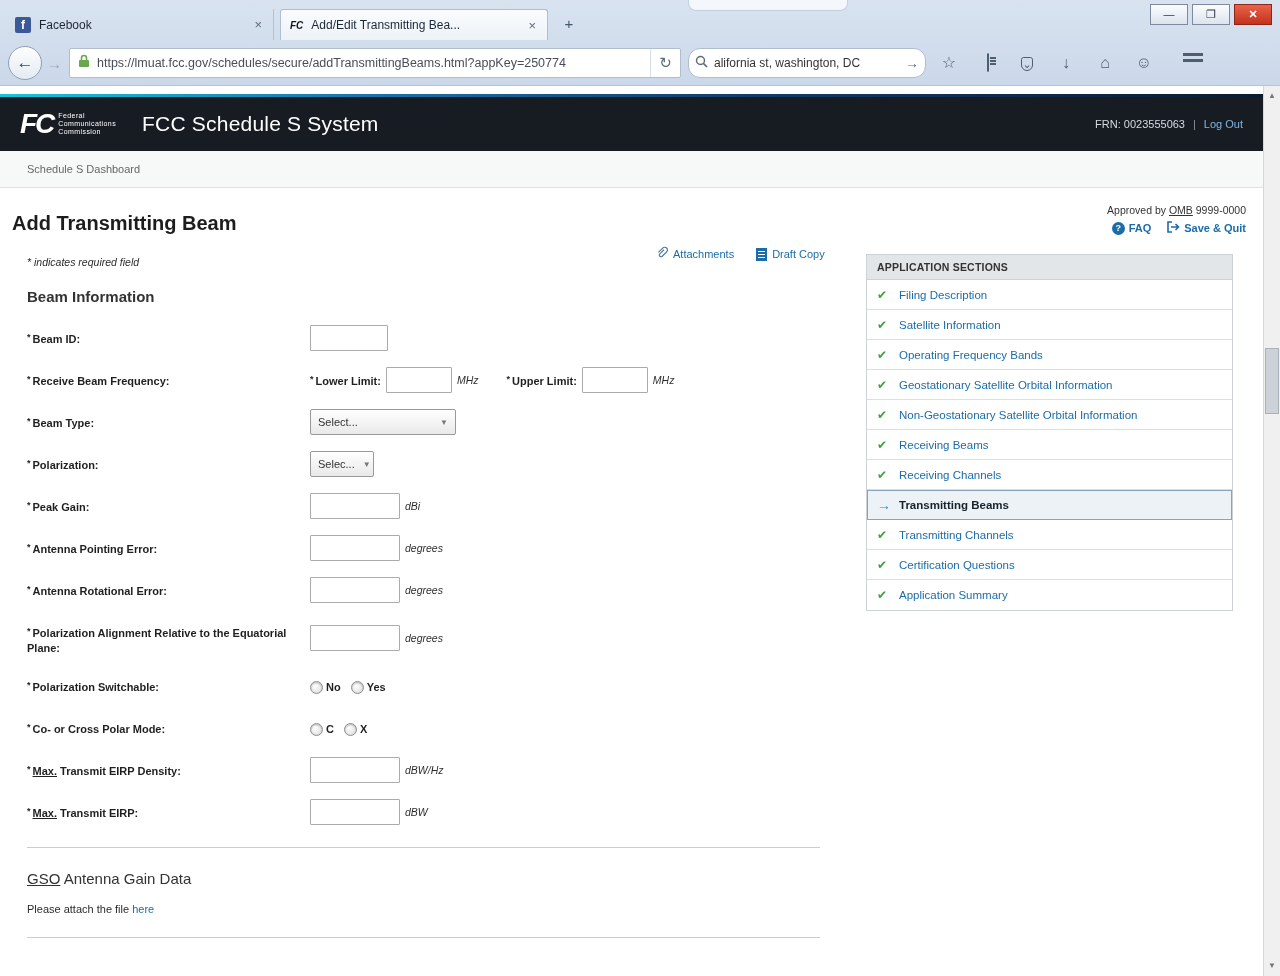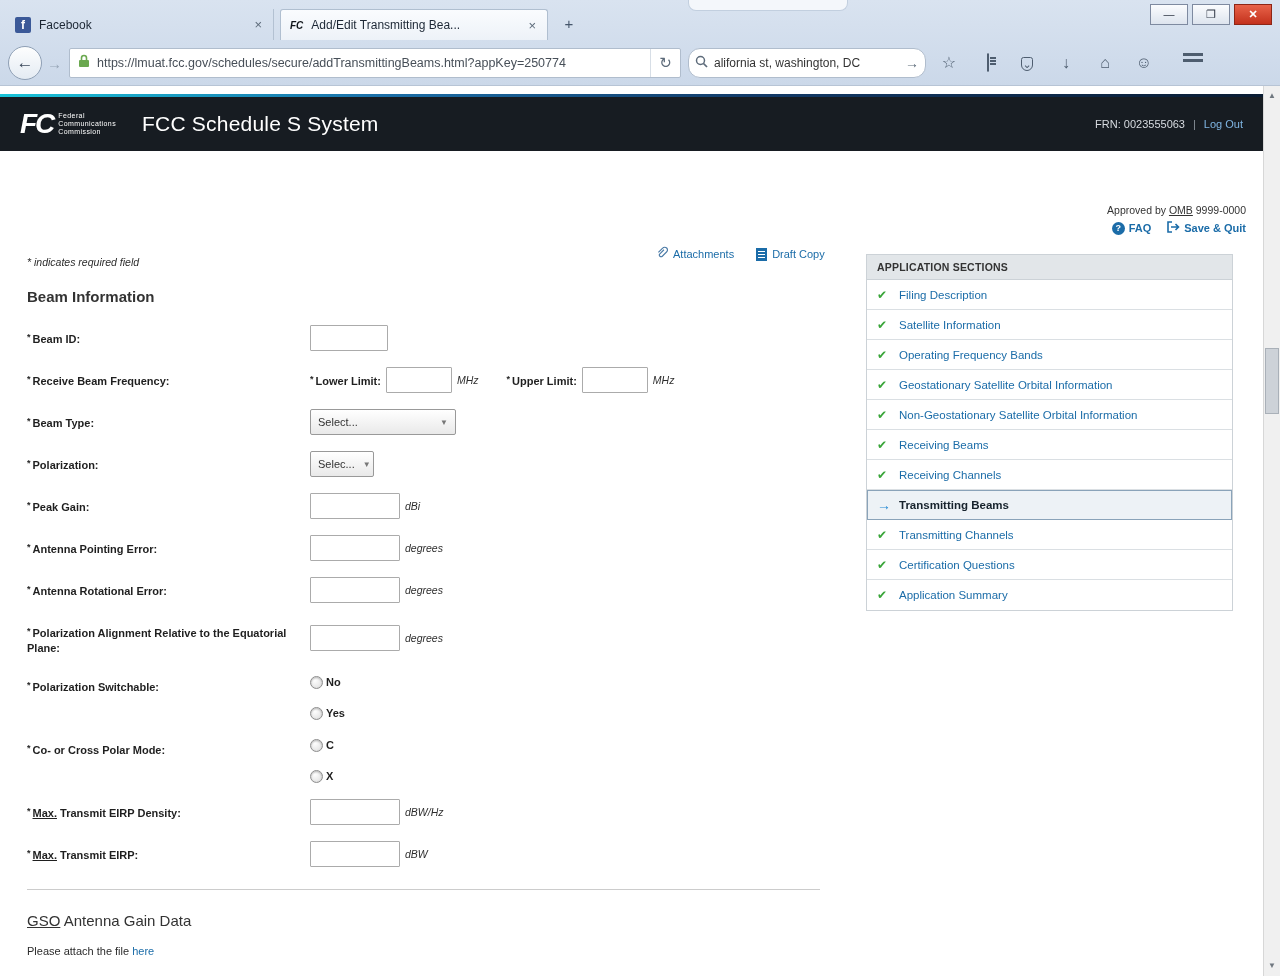--- a/index.html
+++ b/index.html
@@ -124,21 +124,21 @@
          font-family:"Liberation Sans", sans-serif; }
   .w78 { width:78px; } .w66 { width:66px; } .w90 { width:90px; }
   .unit { font-style:italic; font-size:10.5px; color:#2e2e2e; margin-left:5px; }
   .sublbl { font-size:11px; font-weight:bold; color:#1f1f1f; margin-right:5px; }
   .gap28 { width:28px; }
   .selectbox { height:26px; border:1px solid #999; border-radius:2px; background:linear-gradient(#fff,#e9e9e9);
                display:flex; align-items:center; justify-content:space-between; padding:0 7px;
                font-size:11px; color:#333; }
   .sel-wide { width:146px; } .sel-narrow { width:64px; }
   .caret { font-size:8px; color:#777; margin-left:8px; }
-  .radiogroup { display:flex; flex-direction:column; gap:18px; padding-top:3px; }
+  .radiogroup { display:flex; flex-direction:row; gap:10px; padding-top:3px; }
   .radio-row { display:flex; align-items:center; gap:3px; font-size:11px; font-weight:bold; color:#1f1f1f; }
   .radio { width:13px; height:13px; border-radius:50%; border:1px solid #8d8d8d;
            background:radial-gradient(circle at 35% 30%, #fff, #dcdcdc); box-shadow:inset 0 1px 2px rgba(0,0,0,.25); }
   .divider { border-top:1px solid #ccc; margin:22px 0; }
   .gso-title { font-size:15px; color:#333; margin-bottom:16px; }
   .gso-title .abbr-u { text-decoration:underline; }
   .gso-attach { font-size:11px; color:#2b2b2b; }
 </style>
 </head>
 <body>
@@ -215,22 +215,26 @@
           <span>Commission</span>
         </span>
       </div>
       <div class="sitetitle">FCC Schedule S System</div>
       <div class="hdr-right">
         <span>FRN: 0023555063</span>
         <span class="sep">|</span>
         <span class="logout">Log Out</span>
       </div>
     </div>
+    <div class="breadcrumbbar">
+      <span>Schedule S Dashboard</span>
+    </div>
 
     <div class="content">
+      <div class="pagetitle">Add Transmitting Beam</div>
 
       <div class="approved-block">
         <div class="approved-line">
           <span>Approved by </span><span class="abbr">OMB</span><span> 9999-0000</span>
         </div>
         <div class="hdr-links">
           <span class="hdr-link">
             <span class="faq-q">?</span>
             <span>FAQ</span>
           </span>

